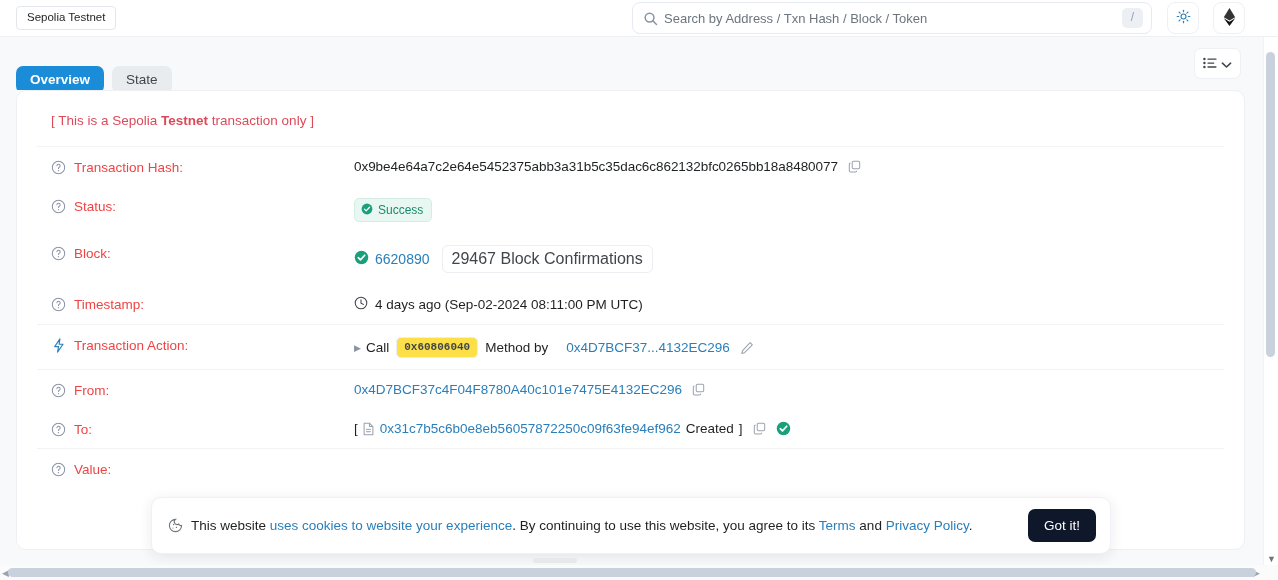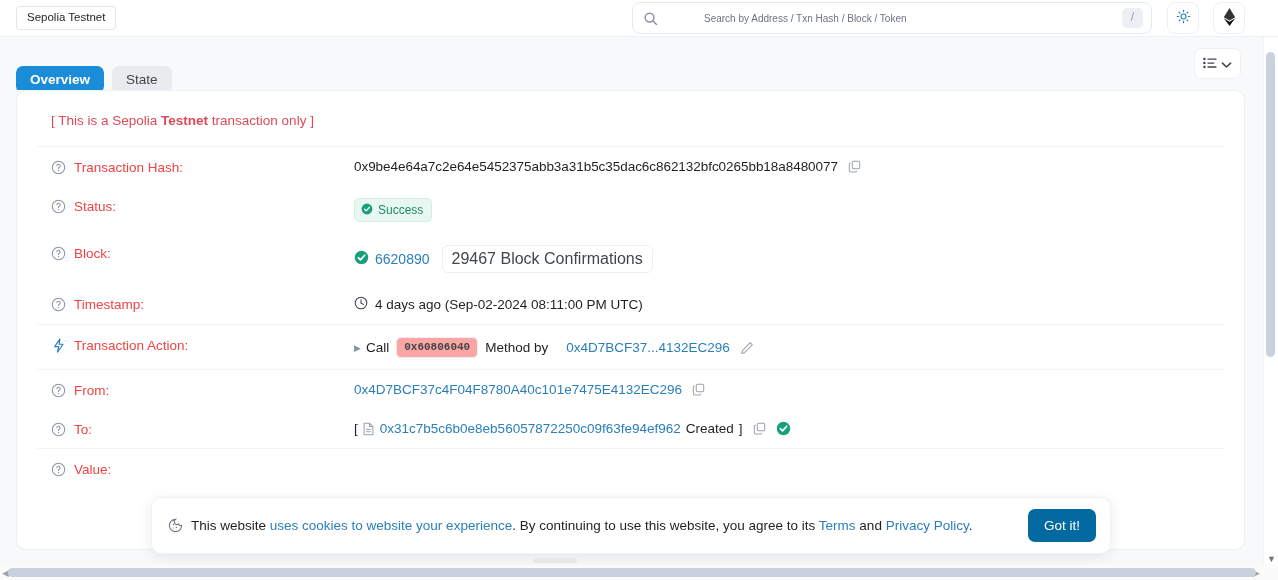--- a/index.html
+++ b/index.html
@@ -54,26 +54,25 @@
     background: #fff;
     border: 1px solid #e7eaf3;
     border-radius: 8px;
     padding: 0 8px 0 10px;
   }
   .search-icon { flex: 0 0 auto; display:flex; align-items:center; color:#8a93a5; }
   .search-input {
     flex: 1 1 auto;
     border: 0;
     outline: 0;
-    font-size: 10px;
+    font-size: 13px;
     color: #7f1d1d;
     font-family: "Liberation Sans", sans-serif;
     padding: 0 6px;
     background: transparent;
-    margin-left: 40px;
   }
   .search-input::placeholder { color: #6c757d; }
   .slash-key {
     flex: 0 0 auto;
     background: #eceff4;
     color: #97a0b0;
     border-radius: 5px;
     font-size: 12px;
     padding: 3px 9px;
     line-height: 1.1;
@@ -219,21 +218,21 @@
     padding: 5px 9px;
     line-height: 1;
   }
 
   .ts-text { margin-left: 7px; color: #1e2022; }
 
   .code-badge {
     display: inline-block;
     border: 1px solid #eceef1;
     border-radius: 5px;
-    background: #fca5a5;
+    background: #fde047;
     font-family: "Liberation Mono", monospace;
     font-size: 11px;
     font-weight: bold;
     color: #41464b;
     padding: 4px 7px;
     line-height: 1;
     margin: 0 7px;
   }
   .tri { color: #8a93a5; font-size: 9px; margin-right: 5px; }
 
@@ -255,21 +254,21 @@
     display: flex;
     align-items: center;
     padding: 0 14px 0 16px;
     font-size: 13.5px;
     color: #1e2022;
   }
   .cookie-icon { margin-right: 8px; display:inline-flex; align-items:center; color:#6c757d; }
   .cookie-text { flex: 1 1 auto; line-height: 1.3; }
   .gotit {
     flex: 0 0 auto;
-    background: #0369a1;
+    background: #0f172a;
     color: #fff;
     border: 0;
     border-radius: 7px;
     font-size: 13.5px;
     padding: 9px 16px;
     cursor: pointer;
     font-family: "Liberation Sans", sans-serif;
   }
 
   

